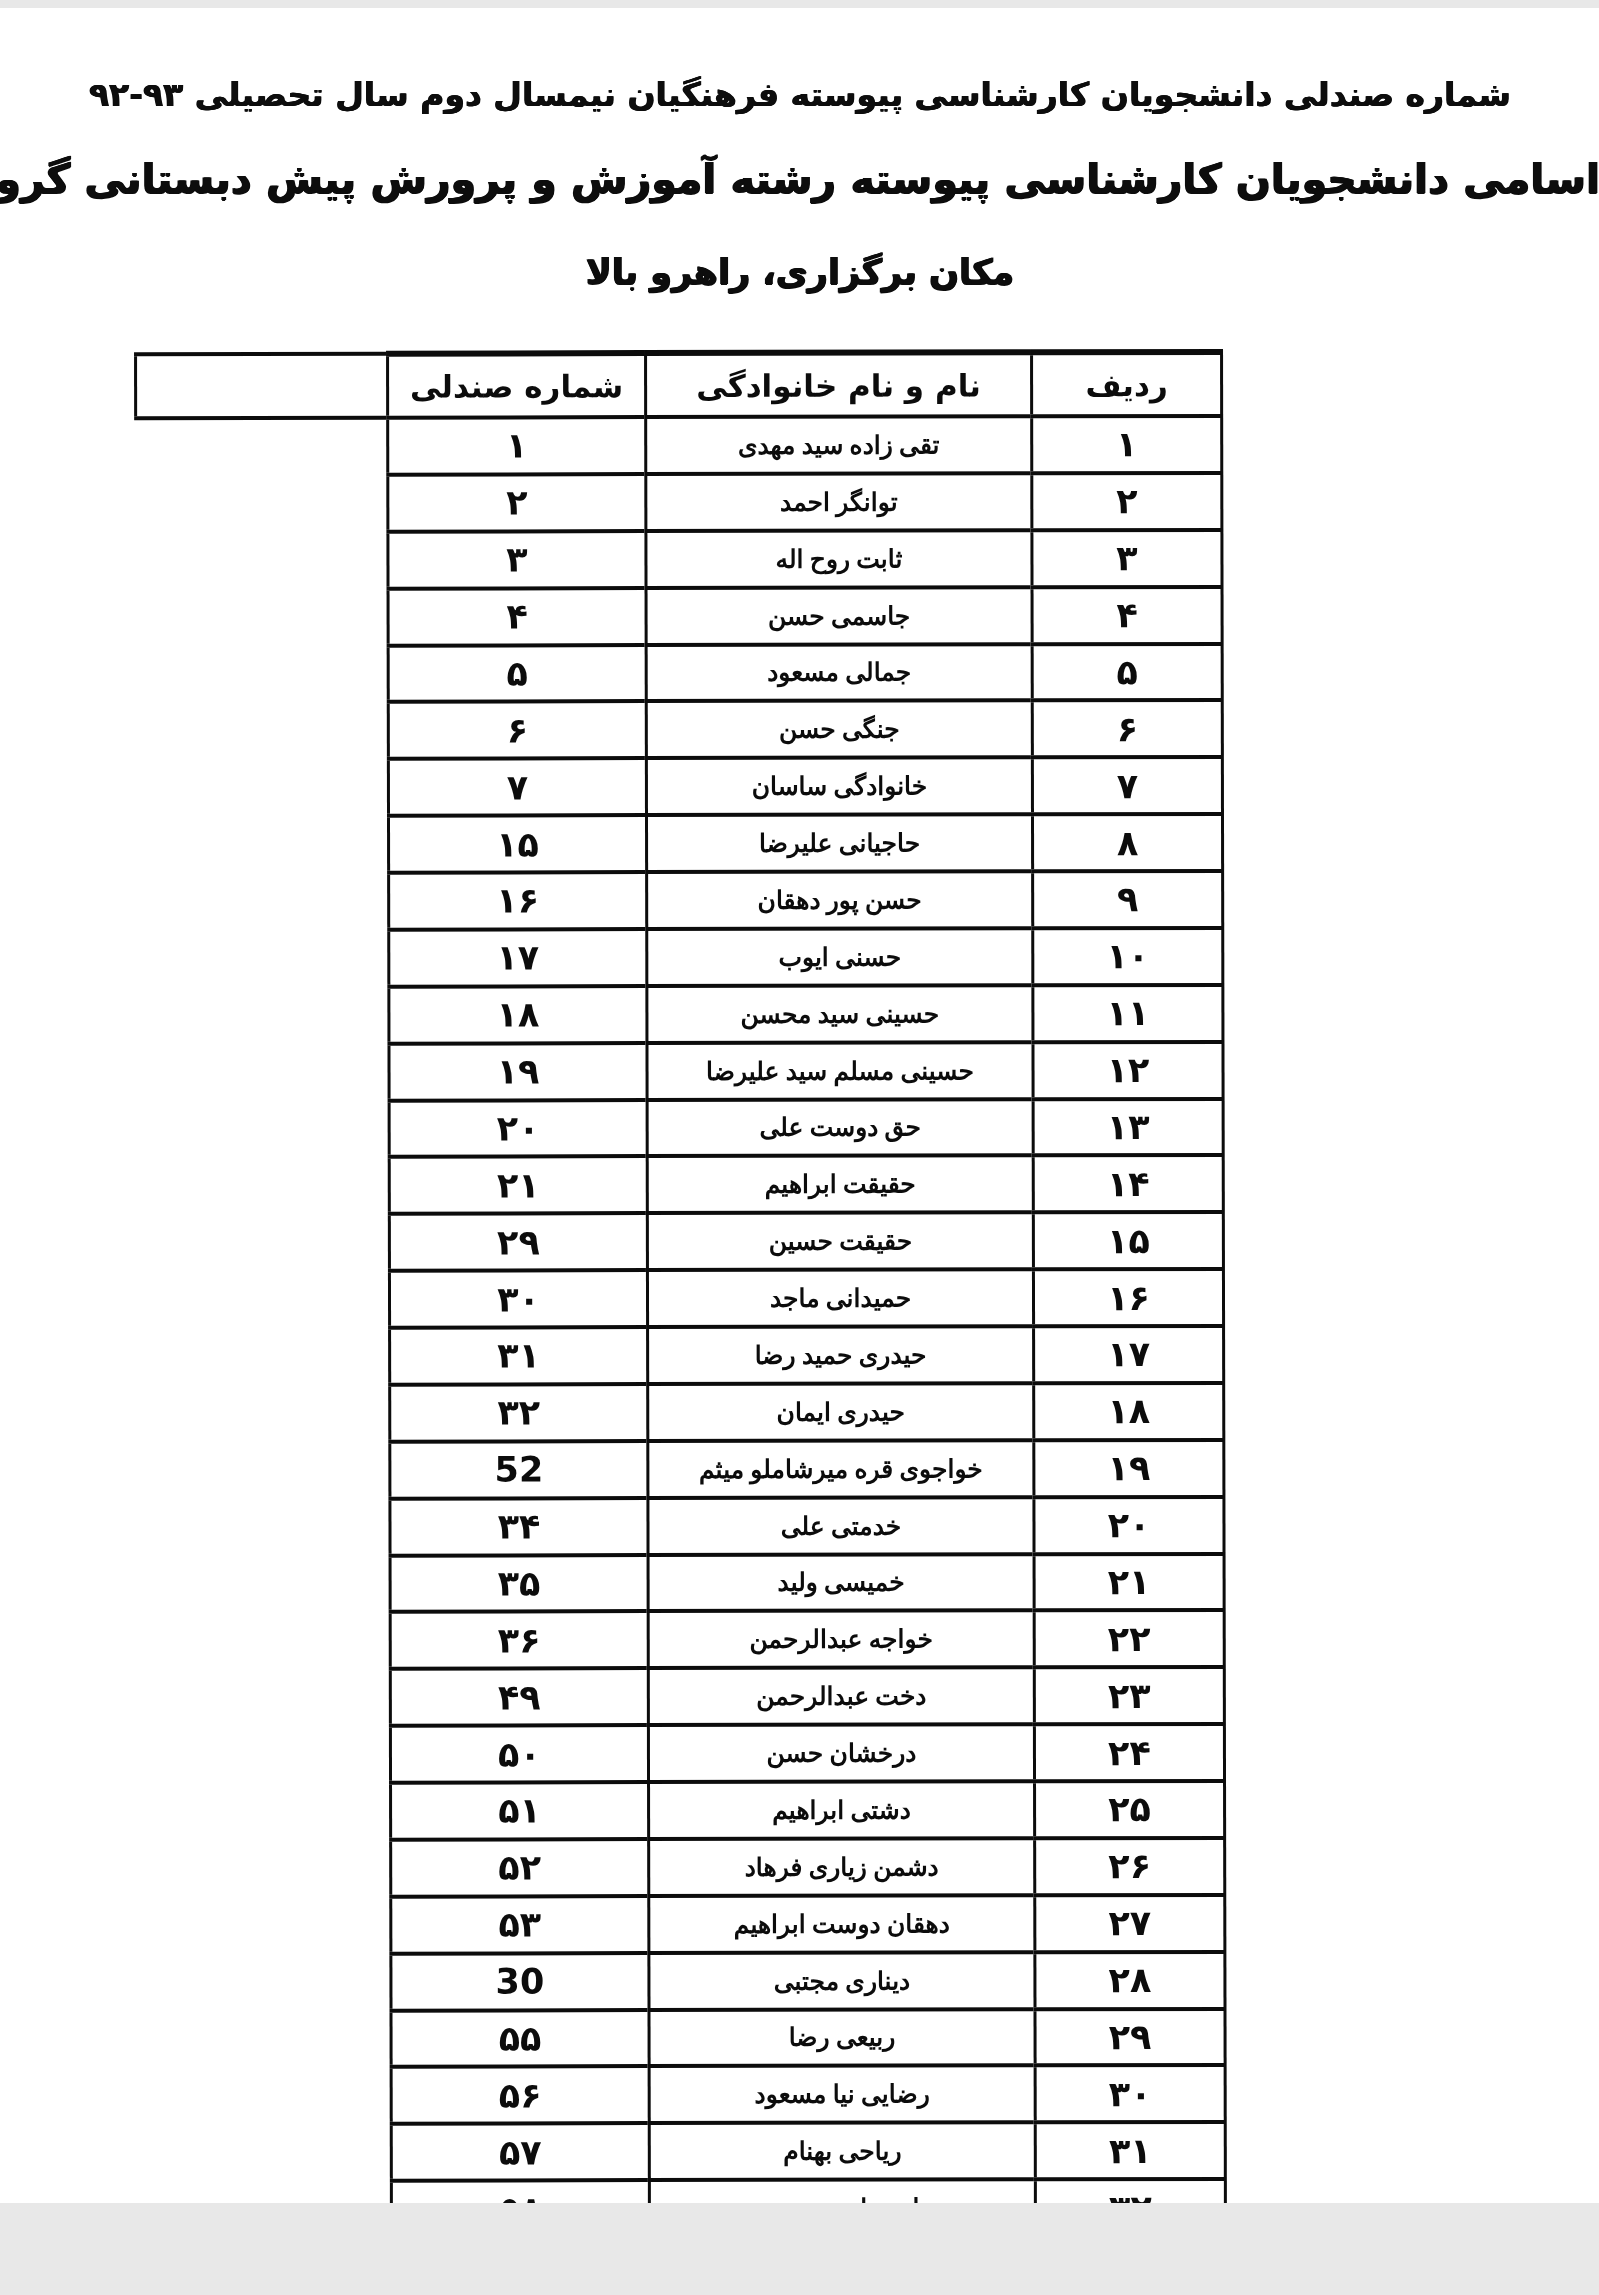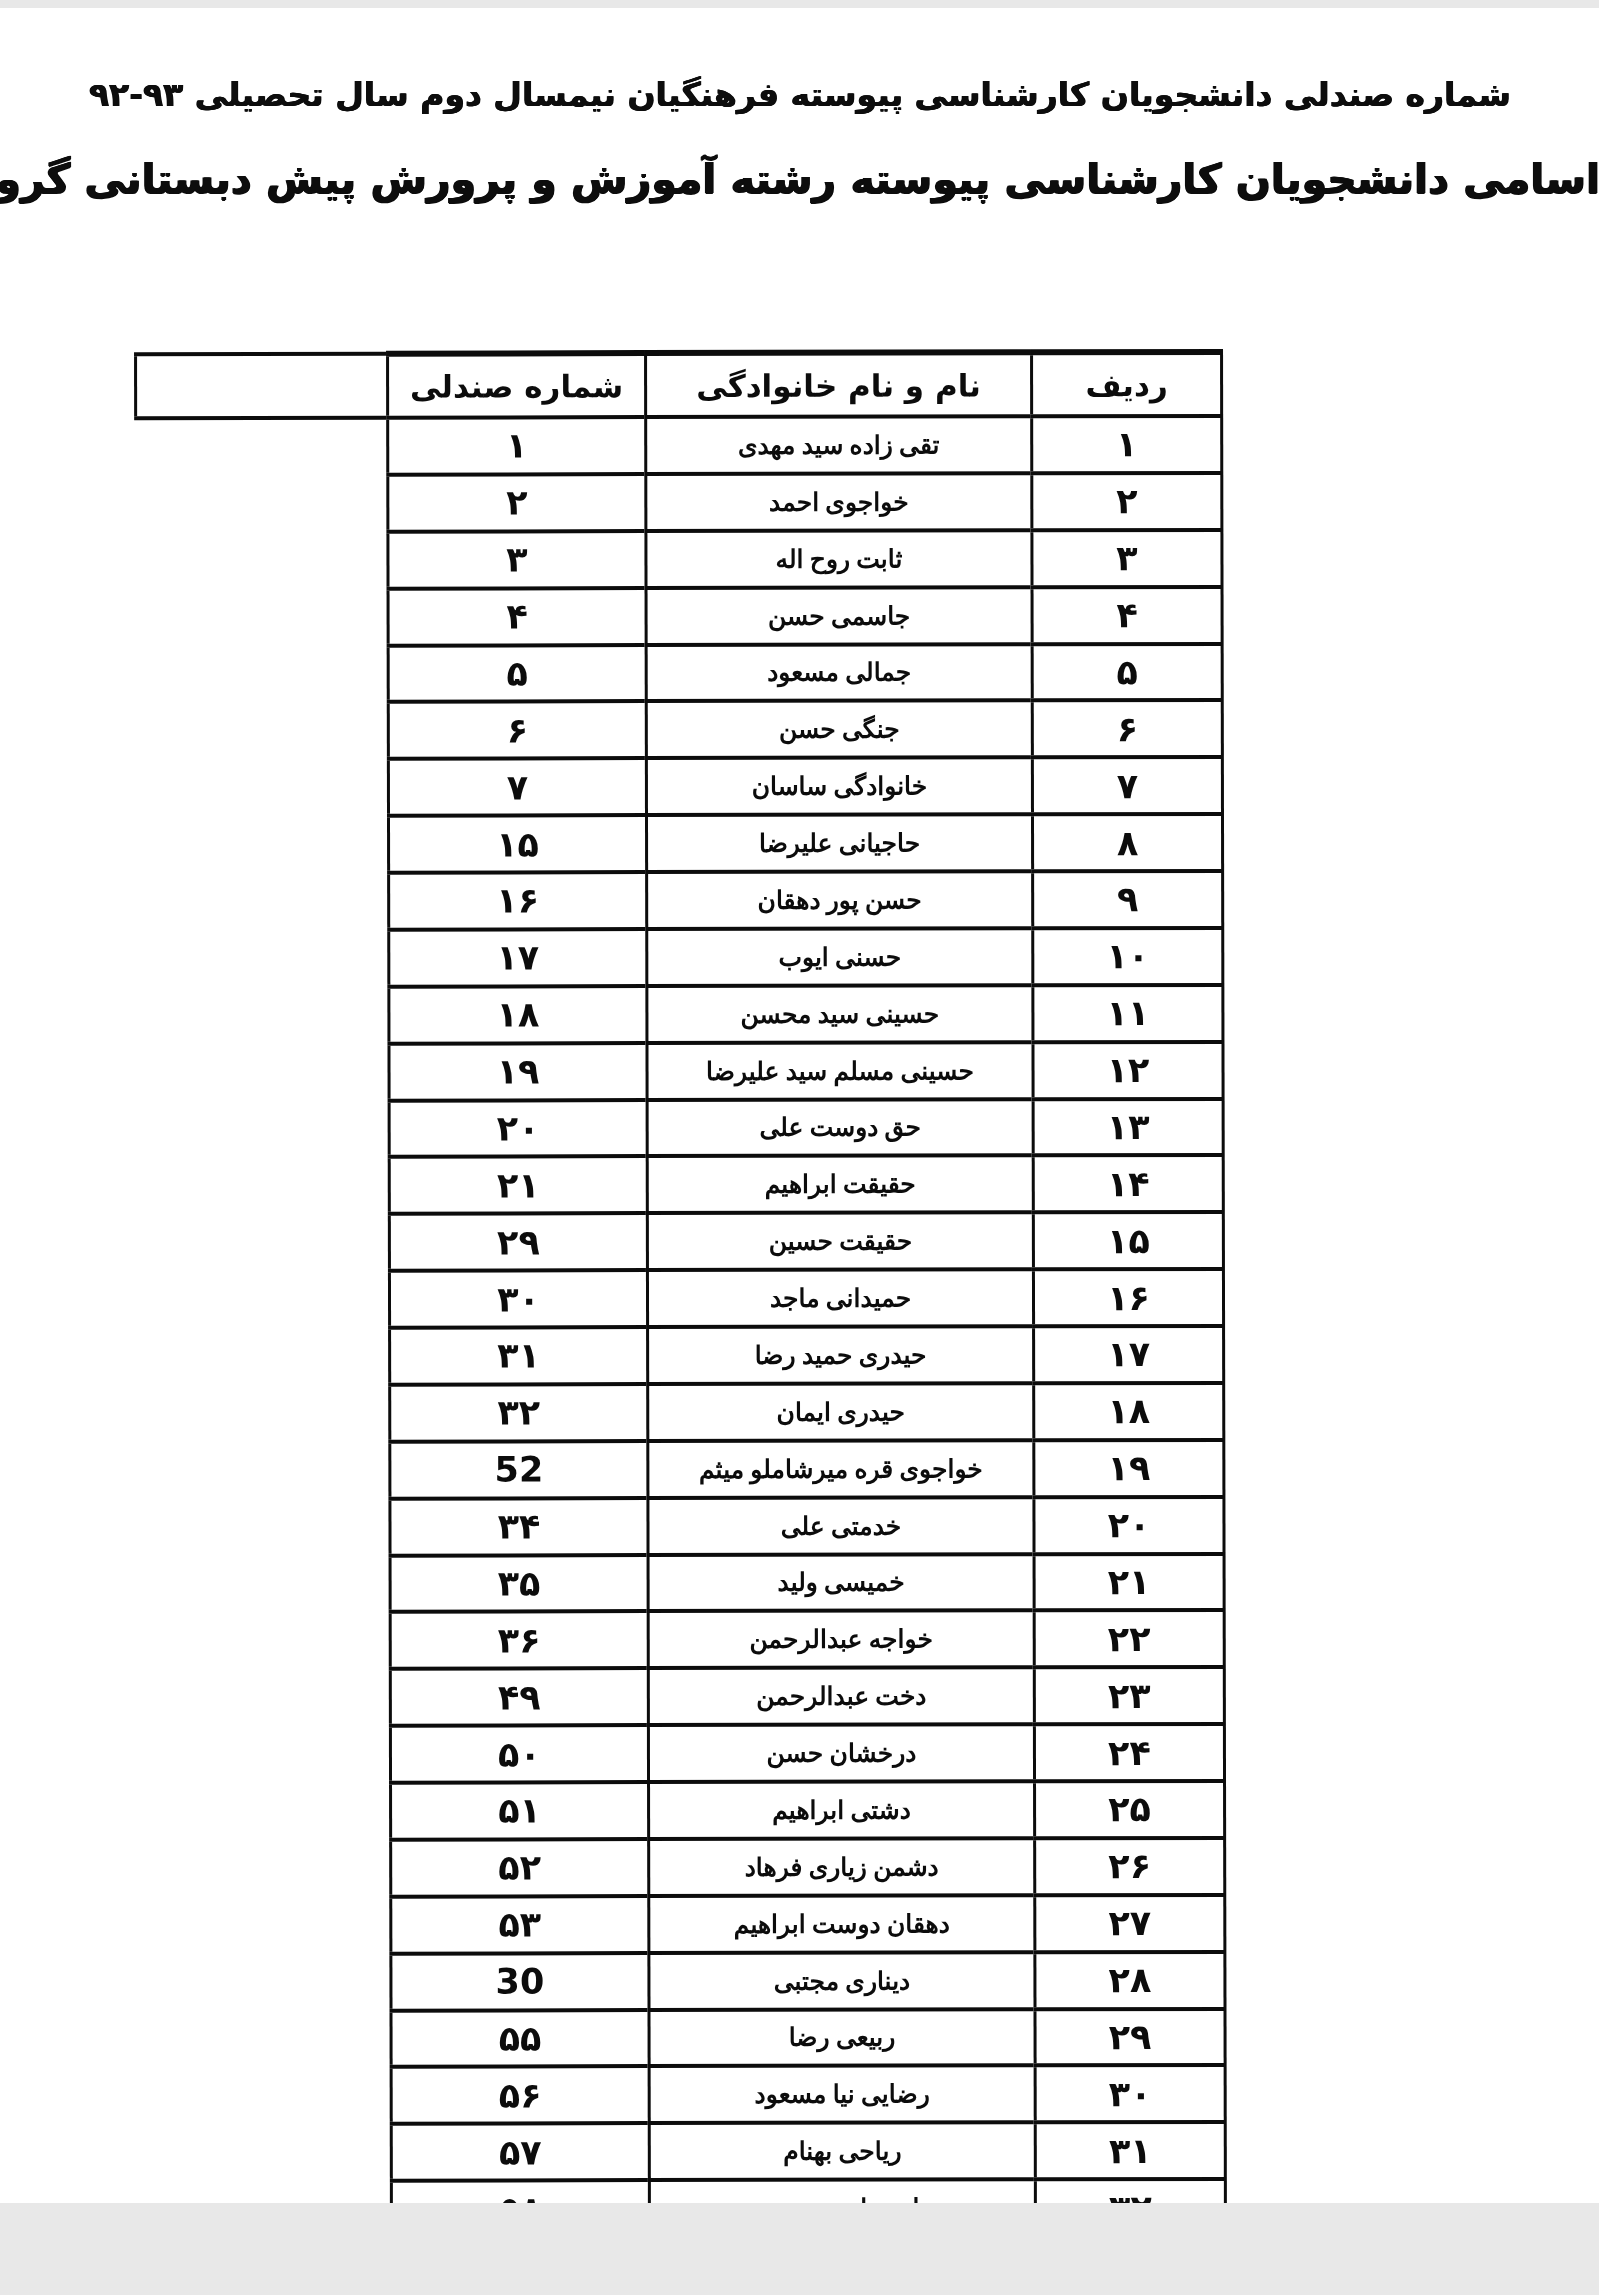--- a/index.html
+++ b/index.html
@@ -85,40 +85,41 @@
 </style>
 </head>
 <body>
 
 <div class="page">
 
   <div class="title-line line1 semiheavy">شماره صندلی دانشجویان کارشناسی پیوسته فرهنگیان نیمسال دوم سال تحصیلی ۹۳-۹۲</div>
 
   <div class="title-line line2 heavy">اسامی دانشجویان کارشناسی پیوسته رشته آموزش و پرورش پیش دبستانی گروه ۲</div>
 
+  <div class="title-line line3 heavy">مکان برگزاری، راهرو بالا</div>
 
   <div class="table-wrap">
     <table class="students">
       <thead>
         <tr>
           <th style="width:175px">ردیف</th>
           <th style="width:371px">نام و نام خانوادگی</th>
           <th style="width:243px">شماره صندلی</th>
           <td class="empty-side-cell" style="width:237px" rowspan="33"></td>
         </tr>
       </thead>
       <tbody id="table-body">
           <tr>
     <td class="cell-num">۱</td>
     <td class="cell-name">تقی زاده سید مهدی</td>
     <td class="cell-num">۱</td>
   </tr>
           <tr>
     <td class="cell-num">۲</td>
-    <td class="cell-name">خواجوی احمد</td>
+    <td class="cell-name">توانگر احمد</td>
     <td class="cell-num">۲</td>
   </tr>
           <tr>
     <td class="cell-num">۳</td>
     <td class="cell-name">ثابت روح اله</td>
     <td class="cell-num">۳</td>
   </tr>
           <tr>
     <td class="cell-num">۴</td>
     <td class="cell-name">جاسمی حسن</td>

